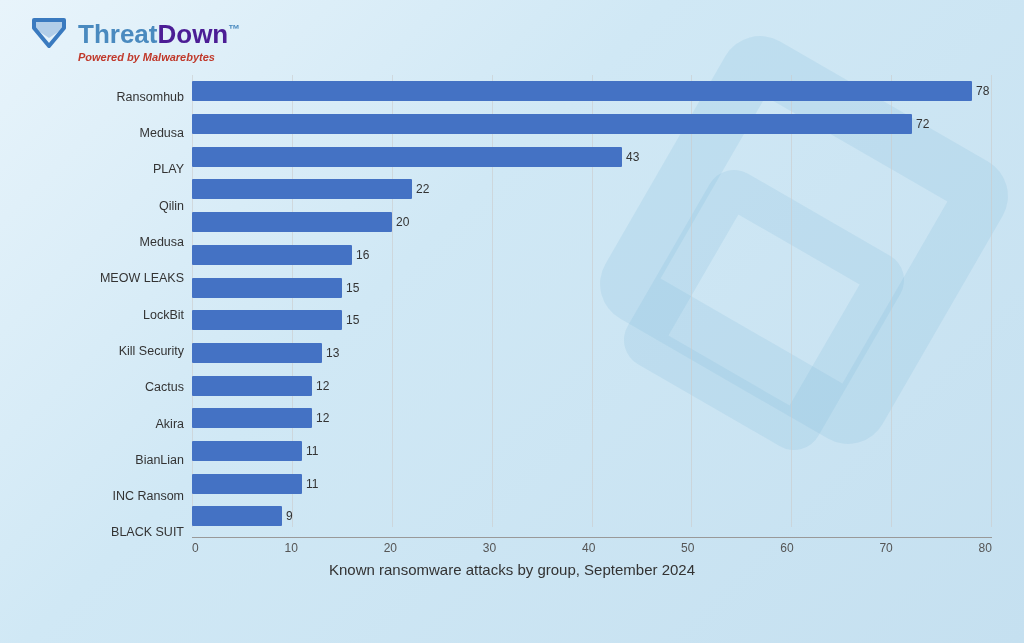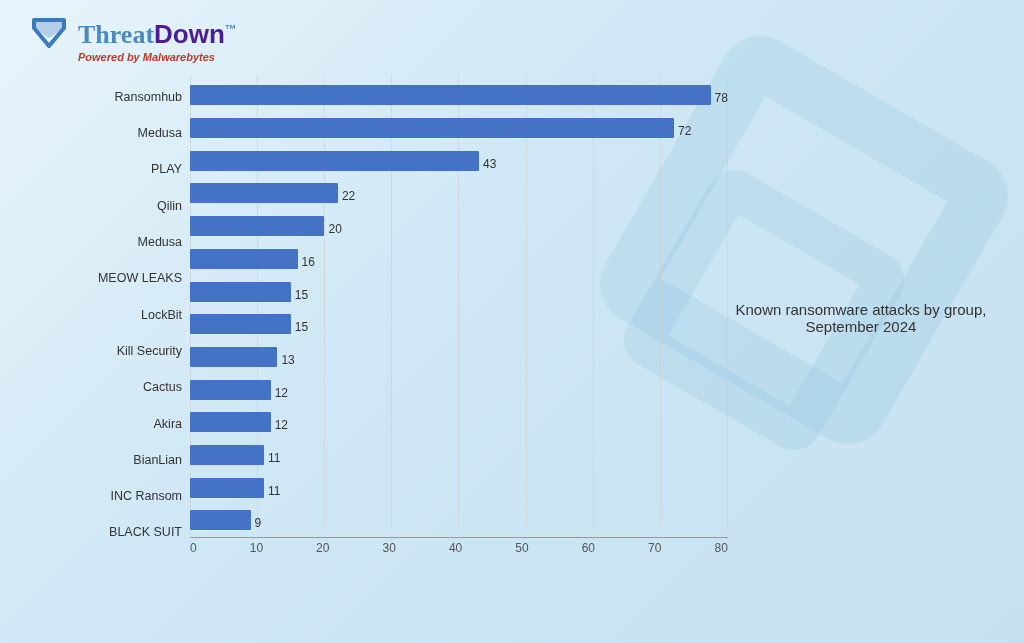--- a/index.html
+++ b/index.html
@@ -66,21 +66,21 @@
     }
     .powered-by span {
       font-style: italic;
       color: #c0392b;
       font-weight: bold;
     }
 
     
     .chart-wrapper {
       display: flex;
-      flex-direction: row;
+      flex-direction: column;
       align-items: center;
       margin-top: 5px;
     }
     .chart-area {
       display: flex;
       width: 960px;
       height: 480px;
     }
     .y-axis-labels {
       display: flex;
@@ -129,21 +129,21 @@
       flex: 1;
       display: flex;
       flex-direction: column;
       justify-content: space-around;
       padding-bottom: 4px;
       position: relative;
       z-index: 2;
     }
     .bar-row {
       display: flex;
-      align-items: flex-end;
+      align-items: center;
       height: 28px;
     }
     .bar {
       background: #4472c4;
       height: 20px;
       border-radius: 1px;
       position: relative;
       min-width: 2px;
     }
     .bar-value {
@@ -181,21 +181,21 @@
 <div class="container">
 
   <div class="header">
     <div class="logo-area">
 
       <svg class="logo-icon" viewBox="0 0 38 32" xmlns="http://www.w3.org/2000/svg">
         <polygon points="4,2 34,2 34,10 19,28 4,10" fill="none" stroke="#3a7abf" stroke-width="4" stroke-linejoin="round"></polygon>
         <polygon points="4,2 34,2 34,10 19,20 4,10" fill="#3a7abf" opacity="0.3"></polygon>
       </svg>
       <div style="font-size:26px;font-weight:bold;color:#2a5a9f;">
-        <span style="color:#4a8abf;font-weight:900;font-family:Liberation Serif, serif;">Threat</span><span style="color:#4c1d95;font-weight:900;">Down</span><span style="font-size:12px;vertical-align:super;color:#4a8abf;">™</span>
+        <span style="color:#4a8abf;font-weight:900;">Threat</span><span style="color:#4c1d95;font-weight:900;">Down</span><span style="font-size:12px;vertical-align:super;color:#4a8abf;">™</span>
       </div>
     </div>
     <div class="powered-by">
       <span>Powered by</span> <span style="font-style:italic;color:#c0392b;font-weight:bold;">Malwarebytes</span>
     </div>
   </div>
 
   <div class="chart-wrapper">
     <div class="chart-area">
 

